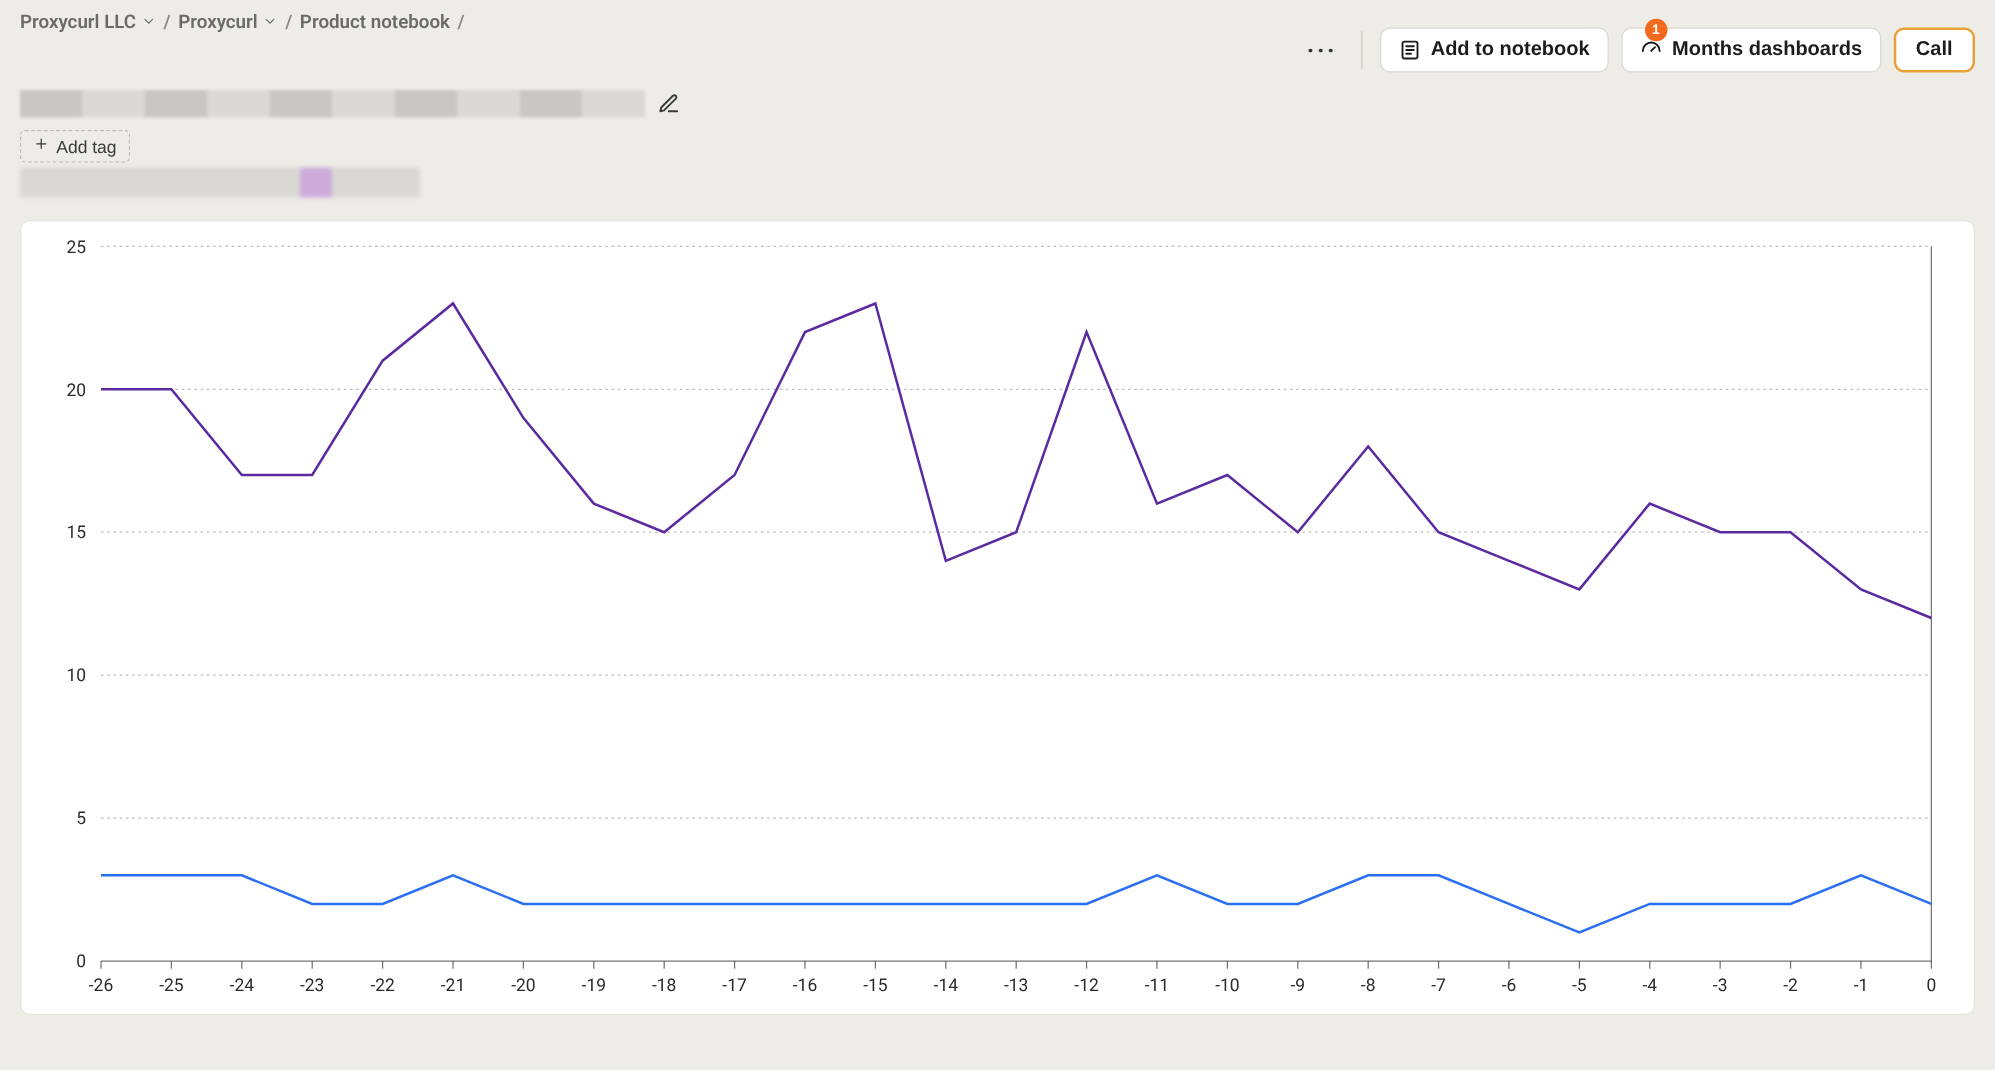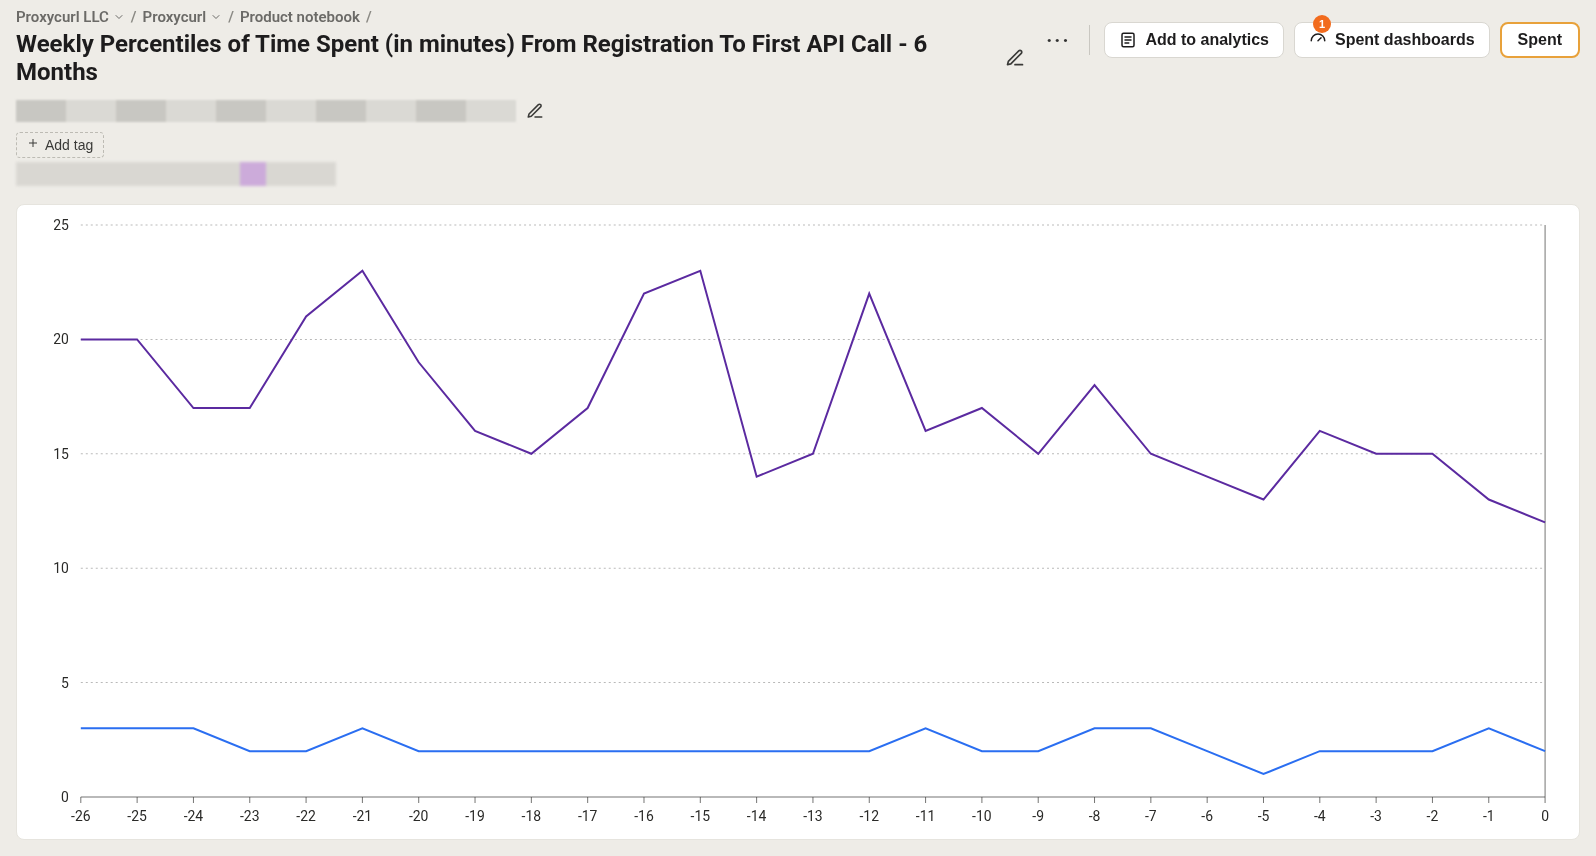--- a/index.html
+++ b/index.html
@@ -92,56 +92,47 @@
             <path d="M6 9l6 6 6-6" fill="none" stroke="#6b6a67" stroke-width="2" stroke-linecap="round"></path>
           </svg></span>
         <span class="crumb-sep">/</span>
         <span class="crumb">Proxycurl<svg width="12" height="12" viewBox="0 0 24 24">
             <path d="M6 9l6 6 6-6" fill="none" stroke="#6b6a67" stroke-width="2" stroke-linecap="round"></path>
           </svg></span>
         <span class="crumb-sep">/</span>
         <span class="crumb">Product notebook</span>
         <span class="crumb-sep">/</span>
       </div>
-    <div class="title-row">
-      <h1 class="page-title">Weekly Percentiles of Time Spent (in minutes) From Registration To First API Call - 6 Months</h1>
-      <span>
-        <svg class="icon-svg" width="20" height="20" viewBox="0 0 24 24" fill="none" stroke="#3a3a38" stroke-width="2" stroke-linecap="round" stroke-linejoin="round">
-            <path d="M12 20h9"></path>
-            <path d="M16.5 3.5a2.121 2.121 0 1 1 3 3L7 19l-4 1 1-4 12.5-12.5z"></path>
-          </svg>
-      </span>
-    </div>
   </div>
   <div class="header-right">
     <div class="more-btn" title="More options">···</div>
     <div class="vdiv"></div>
     <button class="hbtn">
       <span>
         <svg class="icon-svg" width="18" height="18" viewBox="0 0 24 24" fill="none" stroke="#1d1c1d" stroke-width="2" stroke-linecap="round">
             <rect x="4" y="3" width="16" height="18" rx="2"></rect>
             <line x1="8" y1="8" x2="16" y2="8"></line>
             <line x1="8" y1="12" x2="16" y2="12"></line>
             <line x1="8" y1="16" x2="13" y2="16"></line>
           </svg>
       </span>
-      <span>Add to analytics</span>
+      <span>Add to notebook</span>
     </button>
     <button class="hbtn">
       <span class="badge">1</span>
       <span>
         <svg class="icon-svg" width="18" height="18" viewBox="0 0 24 24" fill="none" stroke="#1d1c1d" stroke-width="2" stroke-linecap="round">
             <path d="M3 13a9 9 0 0 1 18 0"></path>
             <line x1="12" y1="13" x2="16" y2="9"></line>
           </svg>
       </span>
-      <span>Spent dashboards</span>
+      <span>Months dashboards</span>
     </button>
     <button class="hbtn edit">
-      <span>Spent</span>
+      <span>Call</span>
     </button>
   </div>
 </div>
 
 <div class="subheader">
   <div class="placeholder-row">
     <div class="placeholder-block"></div>
     <span>
       <svg class="icon-svg" width="18" height="18" viewBox="0 0 24 24" fill="none" stroke="#3a3a38" stroke-width="2" stroke-linecap="round" stroke-linejoin="round">
           <path d="M12 20h9"></path>

